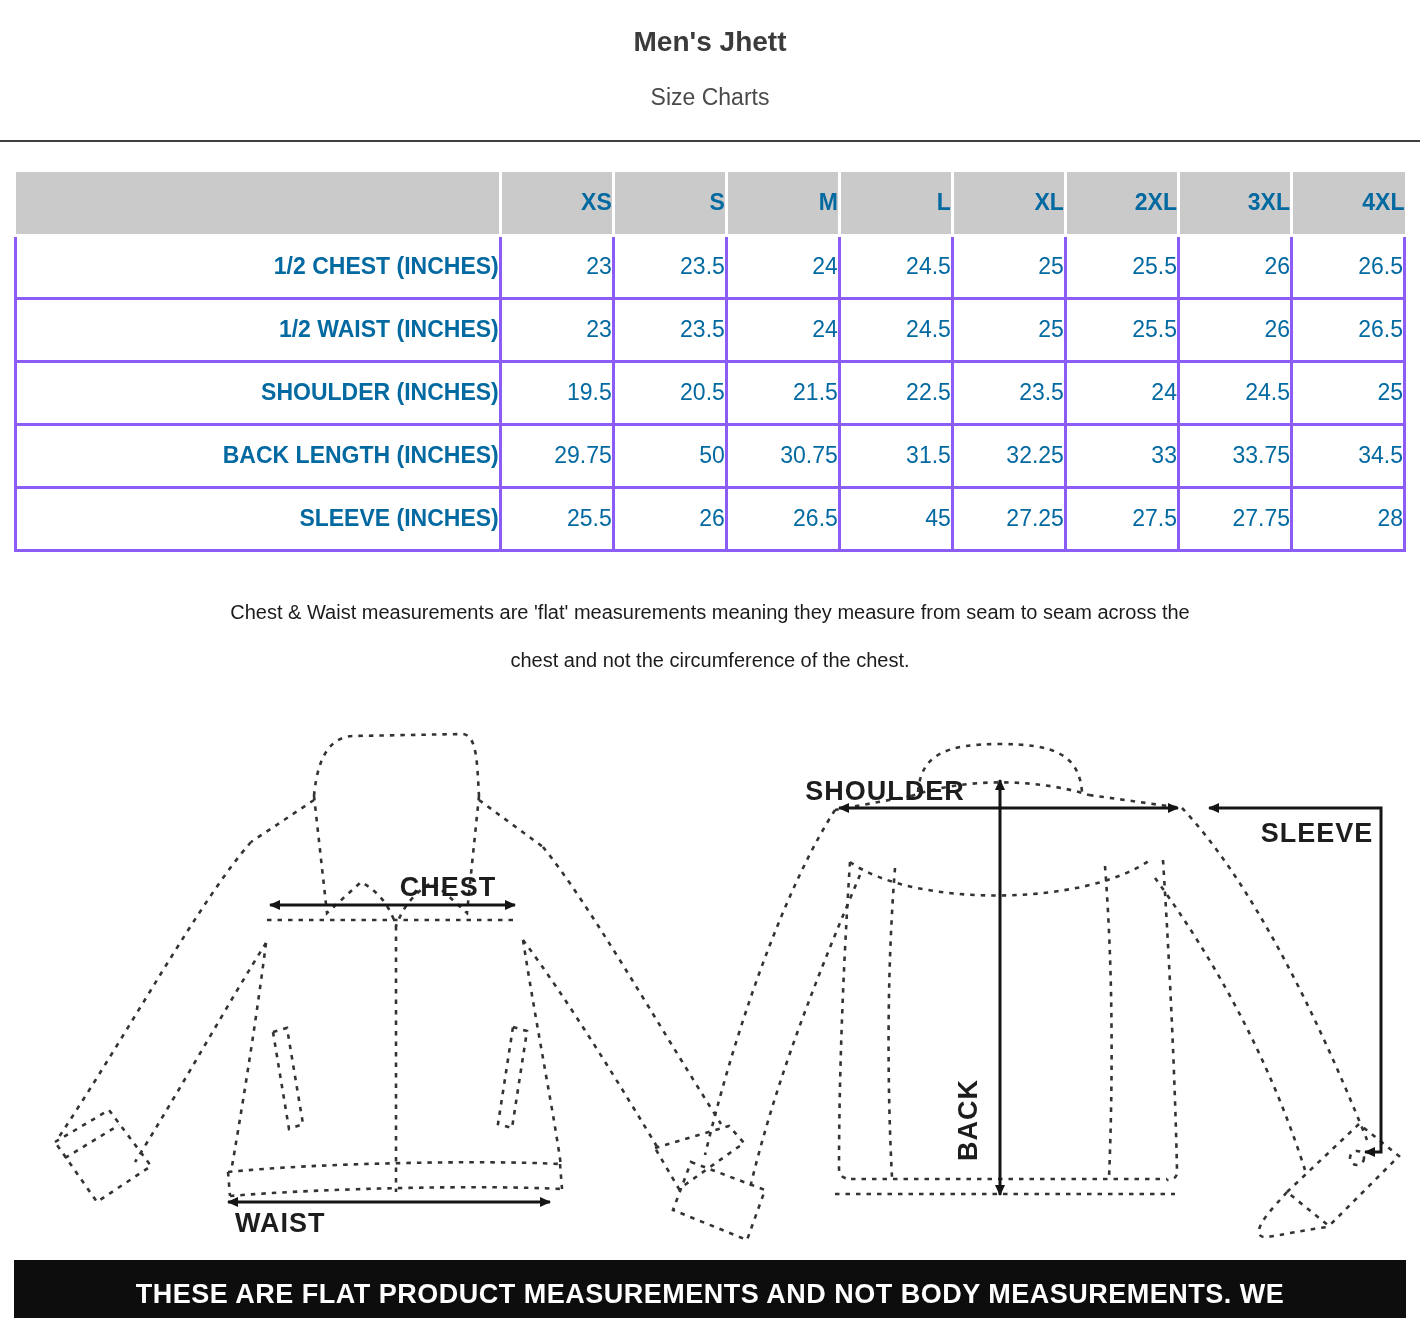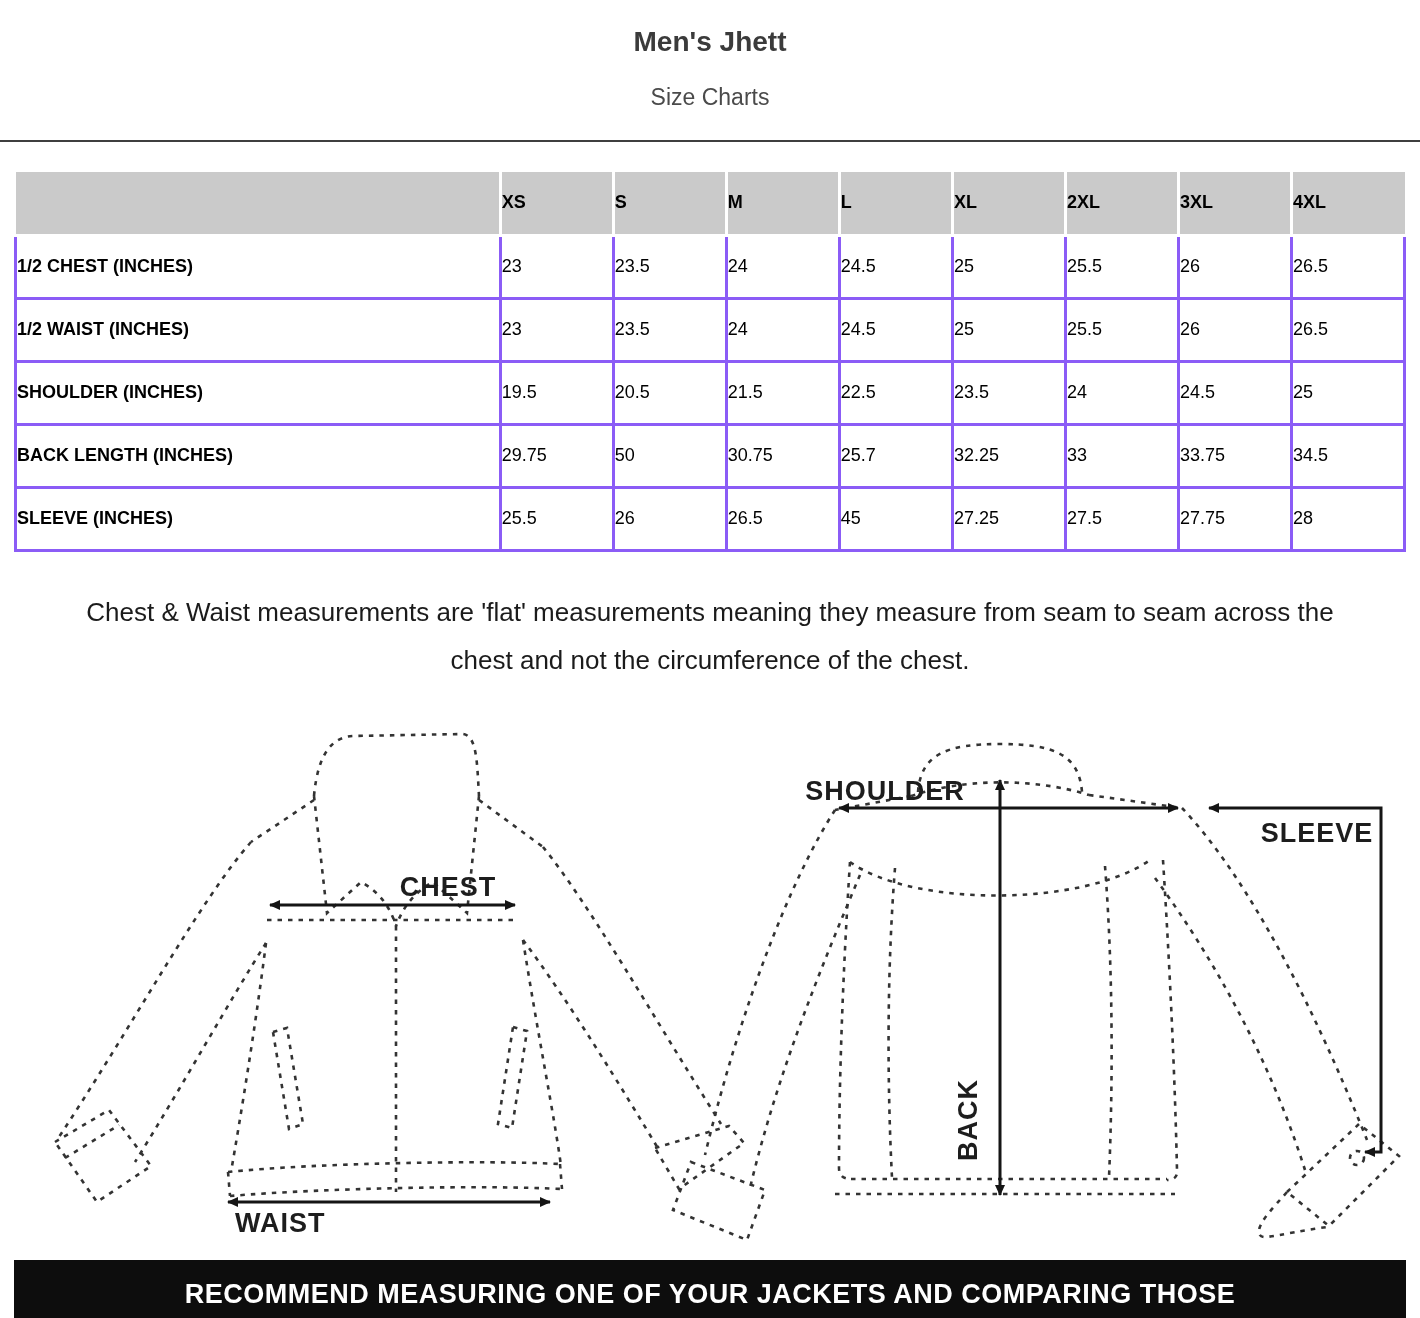--- a/index.html
+++ b/index.html
@@ -8,29 +8,29 @@
     width:1420px; height:1318px; overflow:hidden; position:relative;
     background:#ffffff; font-family:"Liberation Sans", sans-serif;
   }
   .page-header { text-align:center; padding-top:12px; }
   .page-title { margin:12px; font-size:28px; line-height:36px; font-weight:700; color:#3b3b3b; }
   .page-subtitle { margin:24px 0 0 0; font-size:23px; line-height:26px; font-weight:400; color:#4a4a4a; }
   .divider { border:none; border-top:2px solid #3f3f3f; margin:30px 0 0 0; }
 
   .table-wrap { margin:30px 14px 0 14px; }
   table { width:100%; border-collapse:collapse; table-layout:fixed; }
-  th, td { height:63px; padding:0; text-align:left; vertical-align:middle;
-           font-size:18px; color:#000000; }
+  th, td { height:63px; padding:0; text-align:right; vertical-align:middle;
+           font-size:23px; color:#0369a1; }
   thead th { background:#cacaca; font-weight:700; border-left:3px solid #ffffff;
              border-bottom:3px solid #ffffff; }
   thead th:first-child { border-left:none; }
   tbody th, tbody td { border:3px solid #8b5cf6; font-weight:400; }
   tbody th.rowlabel { font-weight:700; }
 
-  .note { margin-top:36px; text-align:center; font-size:26px; line-height:48px; color:#1b1b1b; }
+  .note { margin-top:36px; text-align:center; font-size:20px; line-height:48px; color:#1b1b1b; }
   .note span { display:block; }
 
   .diagram { display:block; margin:16px auto 0 auto; }
   .d   { fill:none; stroke:#333333; stroke-width:2.6; stroke-dasharray:4.5 6; }
   .m   { fill:none; stroke:#151515; stroke-width:3; }
   .lbl { fill:#1d1d1d; font-size:27px; font-weight:600; letter-spacing:1px;
          font-family:"Liberation Sans", sans-serif; }
 
   .footer { margin:0 14px; height:120px; background:#0d0d0d; color:#ffffff;
             text-align:center; font-weight:700; font-size:27px; line-height:38px;
@@ -105,21 +105,21 @@
           <td>23.5</td>
           <td>24</td>
           <td>24.5</td>
           <td>25</td>
         </tr>
         <tr>
           <th class="rowlabel">BACK LENGTH (INCHES)</th>
           <td>29.75</td>
           <td>50</td>
           <td>30.75</td>
-          <td>25.7</td>
+          <td>31.5</td>
           <td>32.25</td>
           <td>33</td>
           <td>33.75</td>
           <td>34.5</td>
         </tr>
         <tr>
           <th class="rowlabel">SLEEVE (INCHES)</th>
           <td>25.5</td>
           <td>26</td>
           <td>26.5</td>
@@ -215,14 +215,15 @@
   <path class="m" d="M1194,108 L1366,108 L1366,452 L1350,452" marker-start="url(#ah)" marker-end="url(#ah)"></path>
 
   <text class="lbl" x="433" y="196" text-anchor="middle">CHEST</text>
   <text class="lbl" x="220" y="532" text-anchor="start">WAIST</text>
   <text class="lbl" x="870" y="100" text-anchor="middle">SHOULDER</text>
   <text class="lbl" x="1302" y="142" text-anchor="middle">SLEEVE</text>
   <text class="lbl" x="962" y="420" text-anchor="middle" transform="rotate(-90 962 420)">BACK</text>
 </svg>
 
 <div class="footer" style="background: rgb(13, 13, 13); color: rgb(255, 255, 255);">
+  <span>THESE ARE FLAT PRODUCT MEASUREMENTS AND NOT BODY MEASUREMENTS. WE</span>
   <span>RECOMMEND MEASURING ONE OF YOUR JACKETS AND COMPARING THOSE</span>
 </div>
 
 </body></html>

